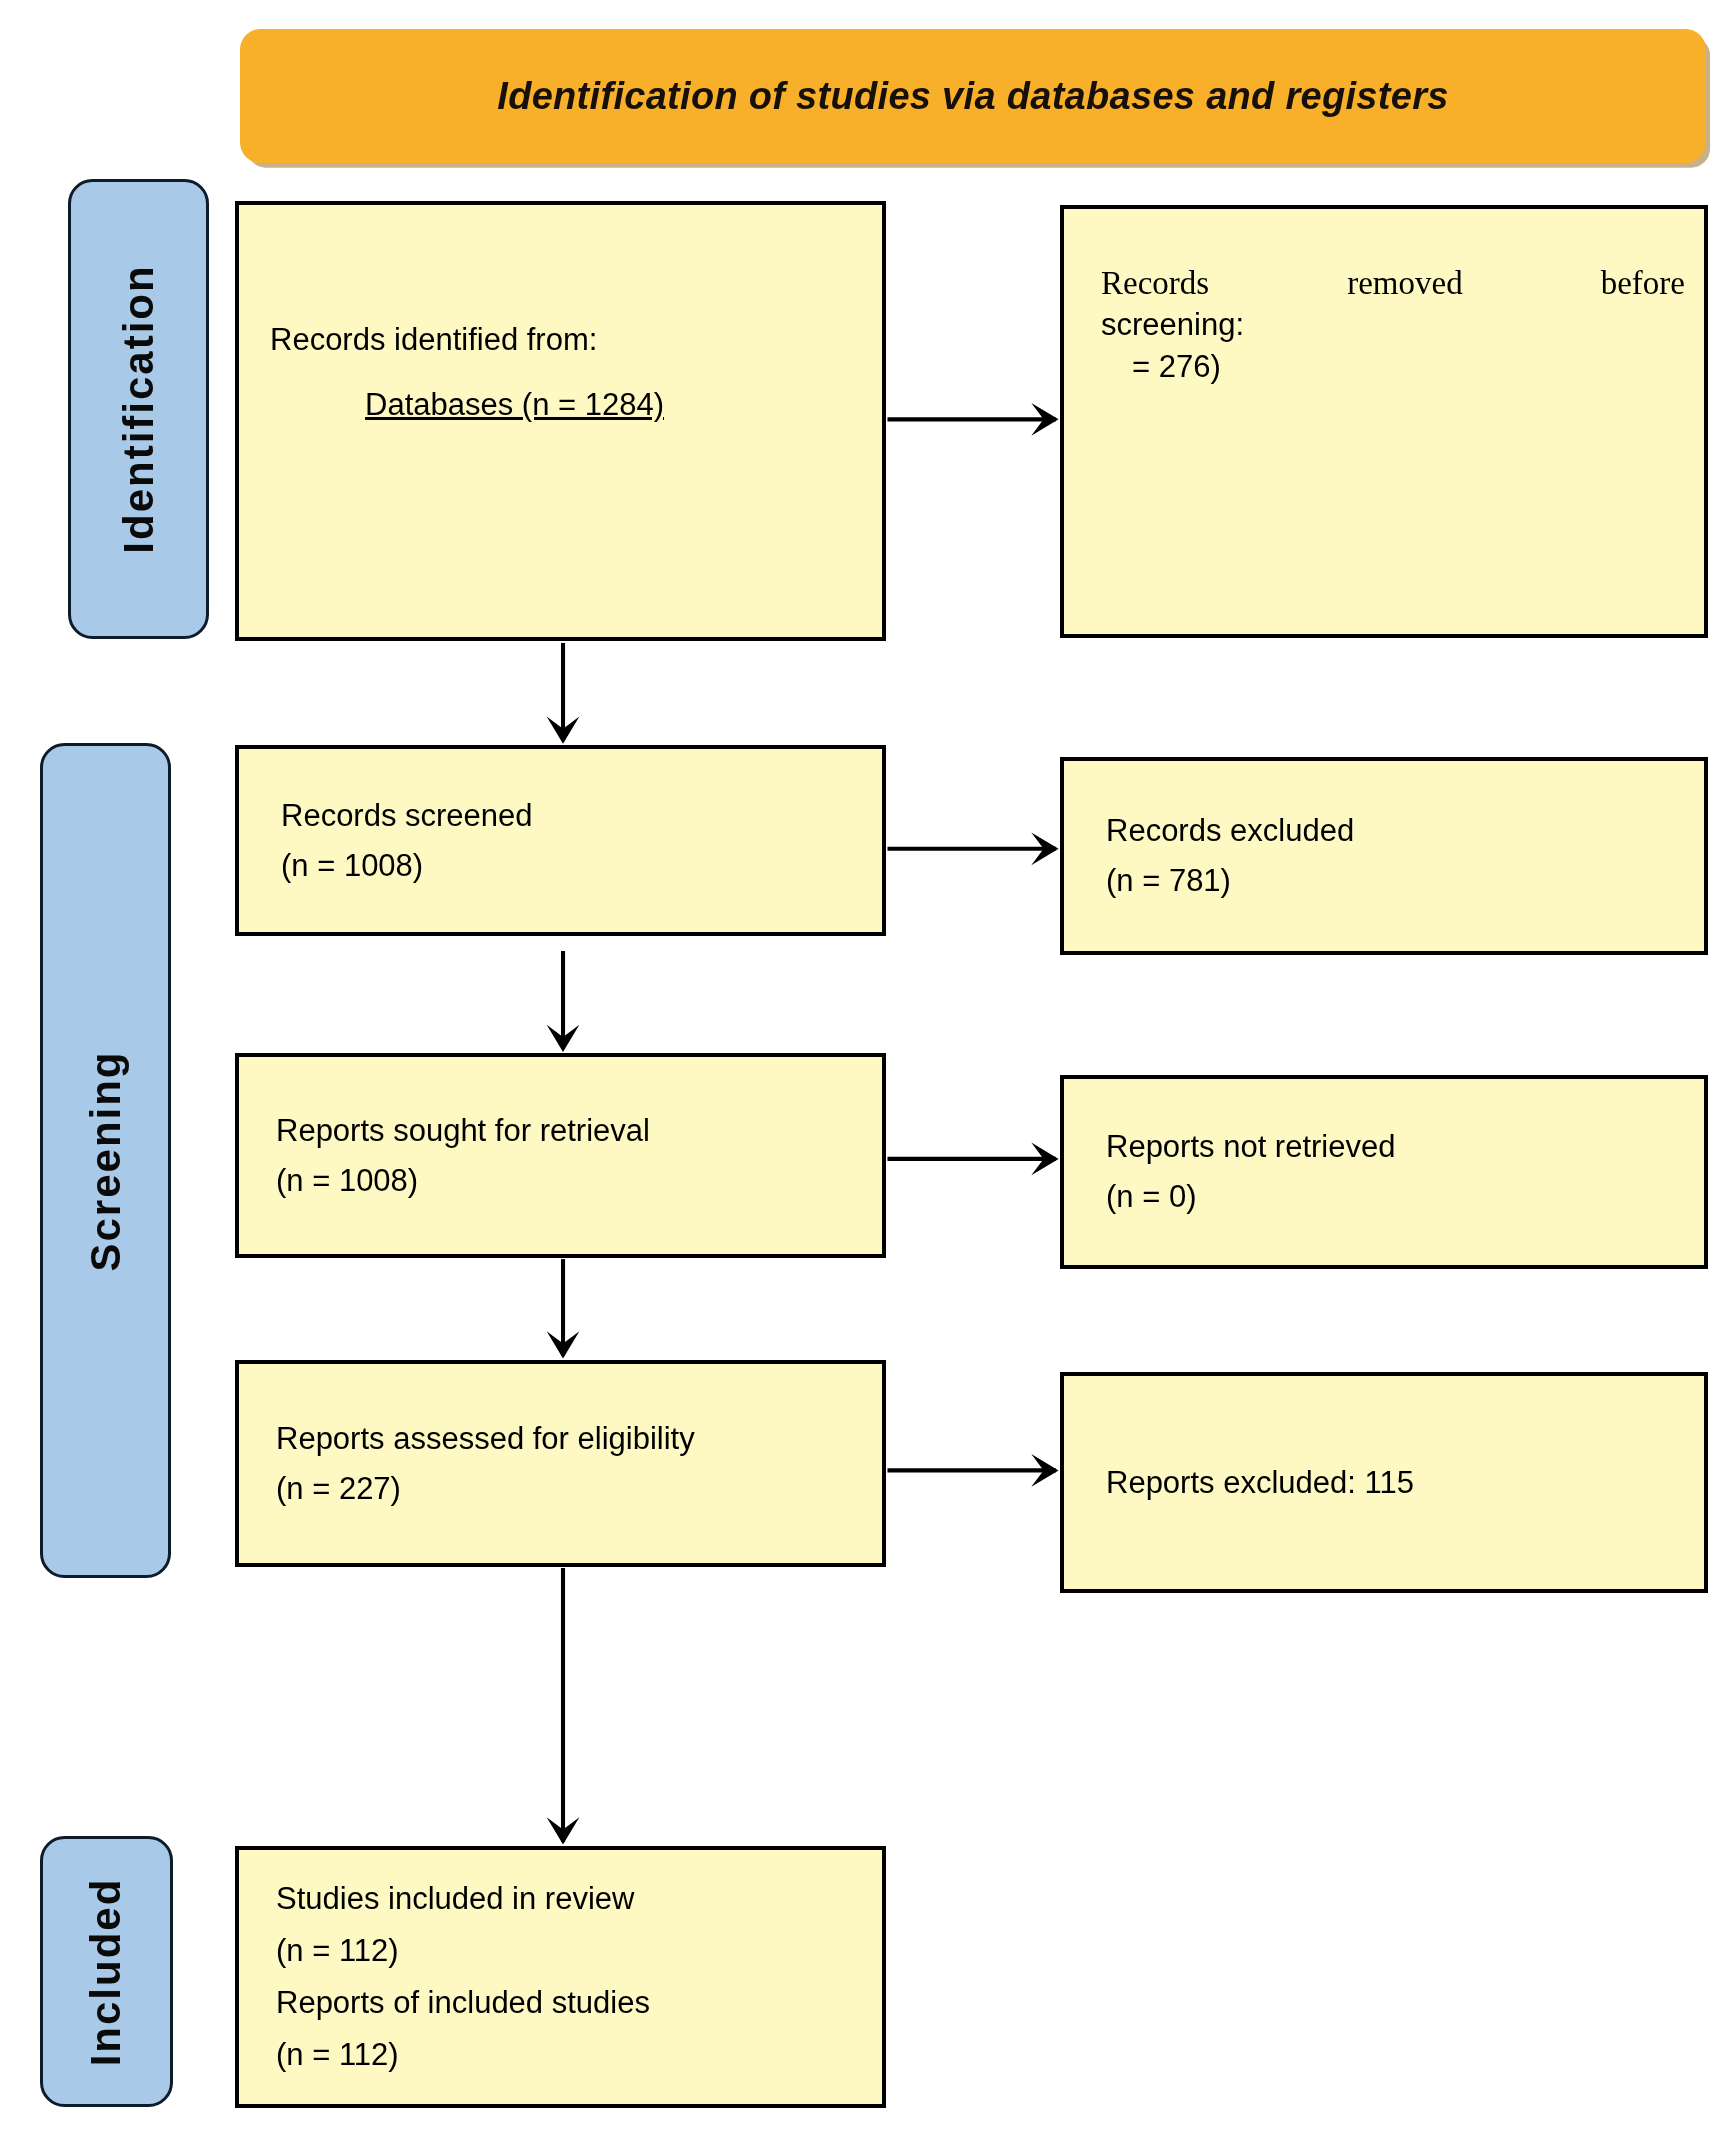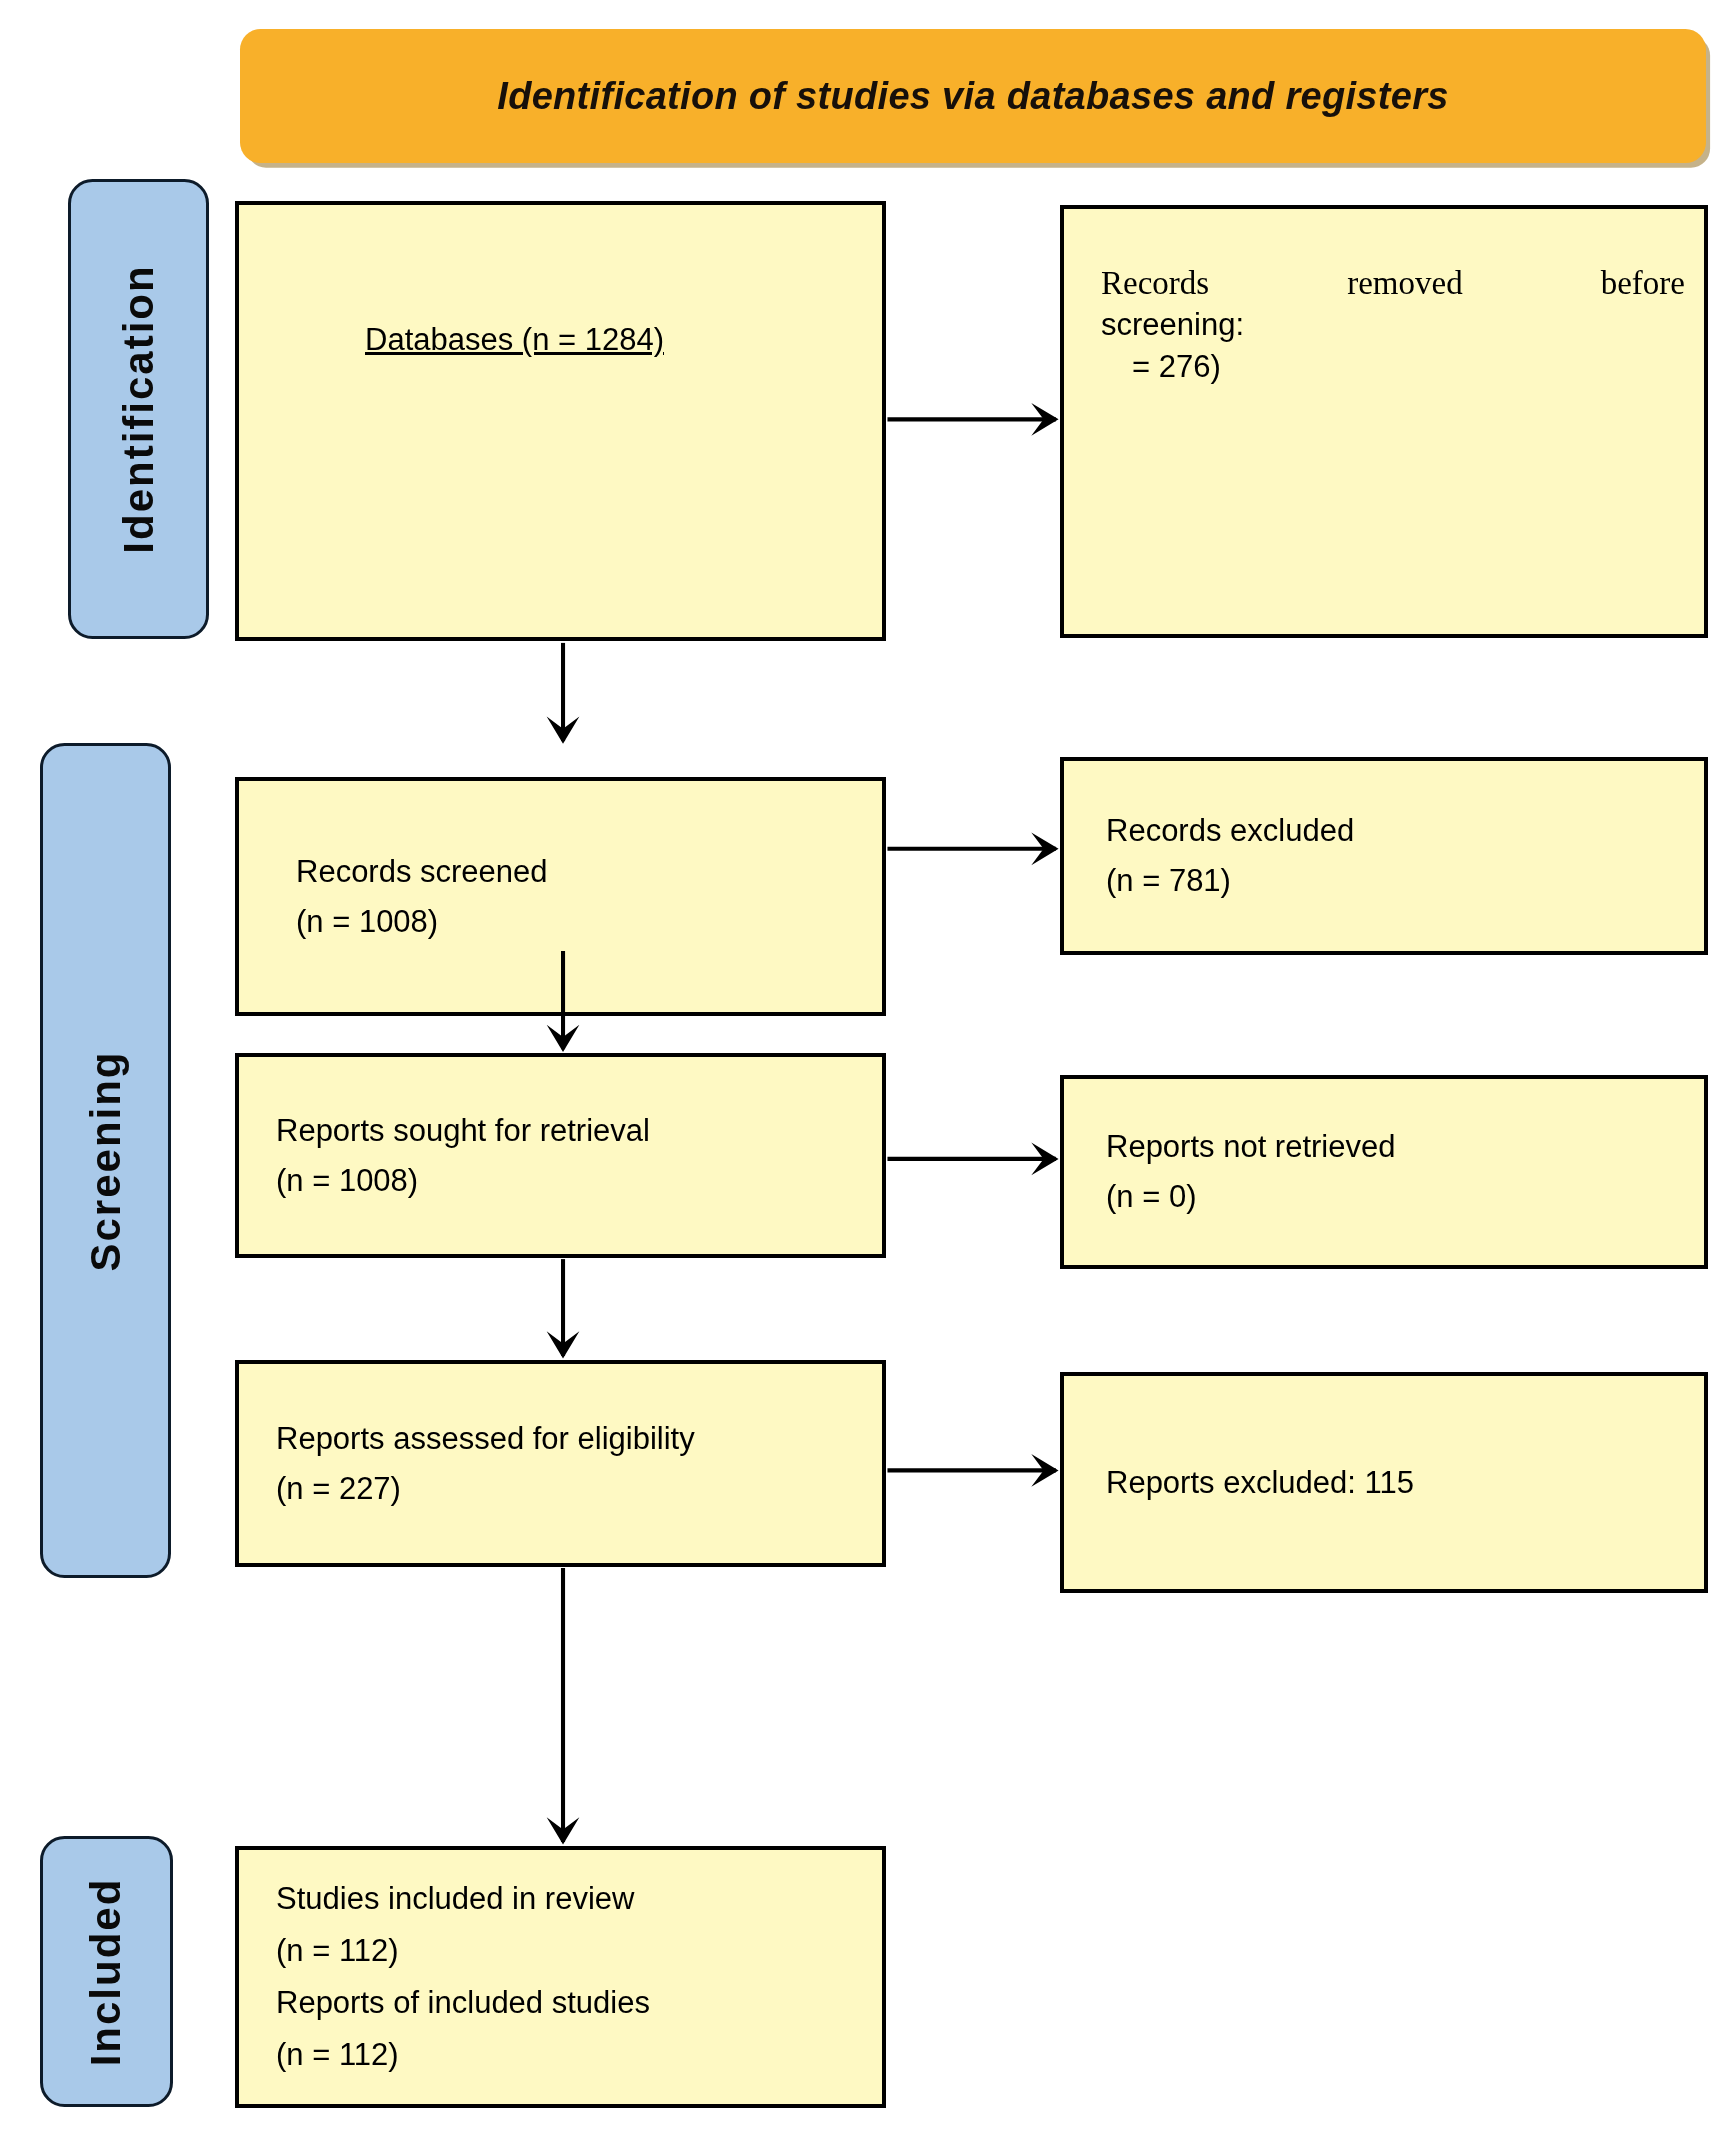--- a/index.html
+++ b/index.html
@@ -40,22 +40,22 @@
     position:absolute;background:#fef9c3;border:4.1px solid #000;box-sizing:border-box;
     display:flex;flex-direction:column;
   }
   .fbox p{margin:0;font-size:31px;line-height:50px;}
 
   .box-identified{left:235px;top:201px;width:651px;height:440px;
     padding:102px 20.5px 0 31px;justify-content:flex-start;}
   .box-identified p{line-height:65px;}
   .box-identified .indented{text-indent:95px;text-decoration:underline;}
 
-  .box-screened{left:235px;top:745px;width:651px;height:239px;
-    padding-left:57px;justify-content:center;margin-top:32px;}
+  .box-screened{left:235px;top:745px;width:651px;height:191px;
+    padding-left:42px;justify-content:center;}
   .box-sought{left:235px;top:1053px;width:651px;height:205px;
     padding-left:37px;justify-content:center;}
   .box-assessed{left:235px;top:1360px;width:651px;height:207px;
     padding-left:37px;justify-content:center;}
   .box-included{left:235px;top:1846px;width:651px;height:262px;
     padding-left:37px;justify-content:center;}
   .box-included p{line-height:52px;}
 
   .box-removed{left:1060px;top:205px;width:648px;height:433px;
     padding:53px 19px 0 37px;justify-content:flex-start;}
@@ -91,20 +91,21 @@
     <span class="vtext">Identification</span>
   </div>
   <div class="stage stage-screening">
     <span class="vtext">Screening</span>
   </div>
   <div class="stage stage-included">
     <span class="vtext">Included</span>
   </div>
 
   <div class="fbox box-identified">
+    <p>Records identified from:</p>
     <p class="indented">Databases (n = 1284)</p>
   </div>
 
   <div class="fbox box-screened">
     <p>Records screened</p>
     <p>(n = 1008)</p>
   </div>
 
   <div class="fbox box-sought">
     <p>Reports sought for retrieval</p>

